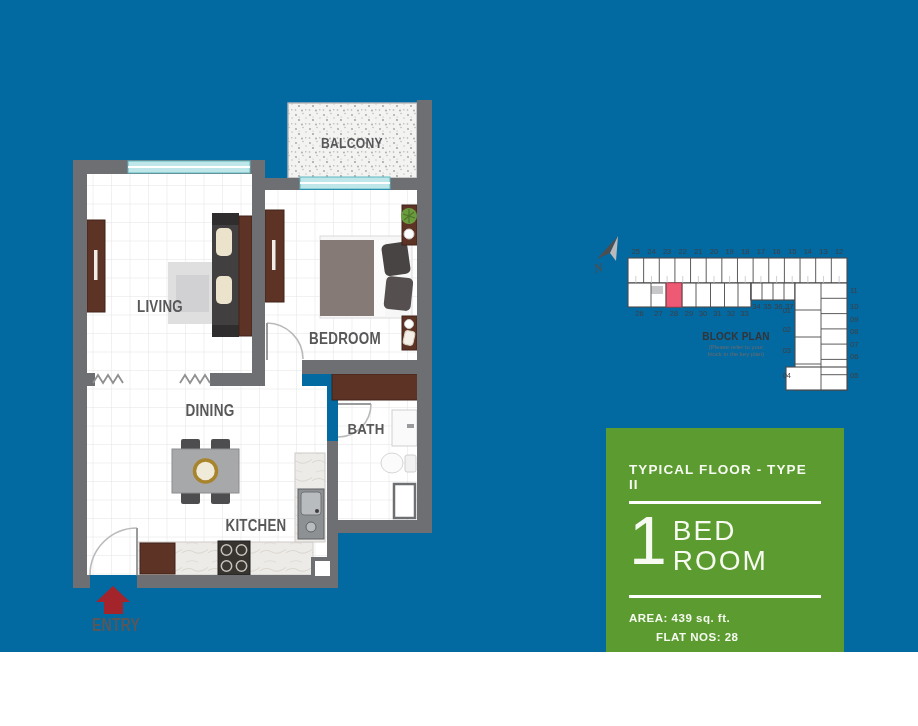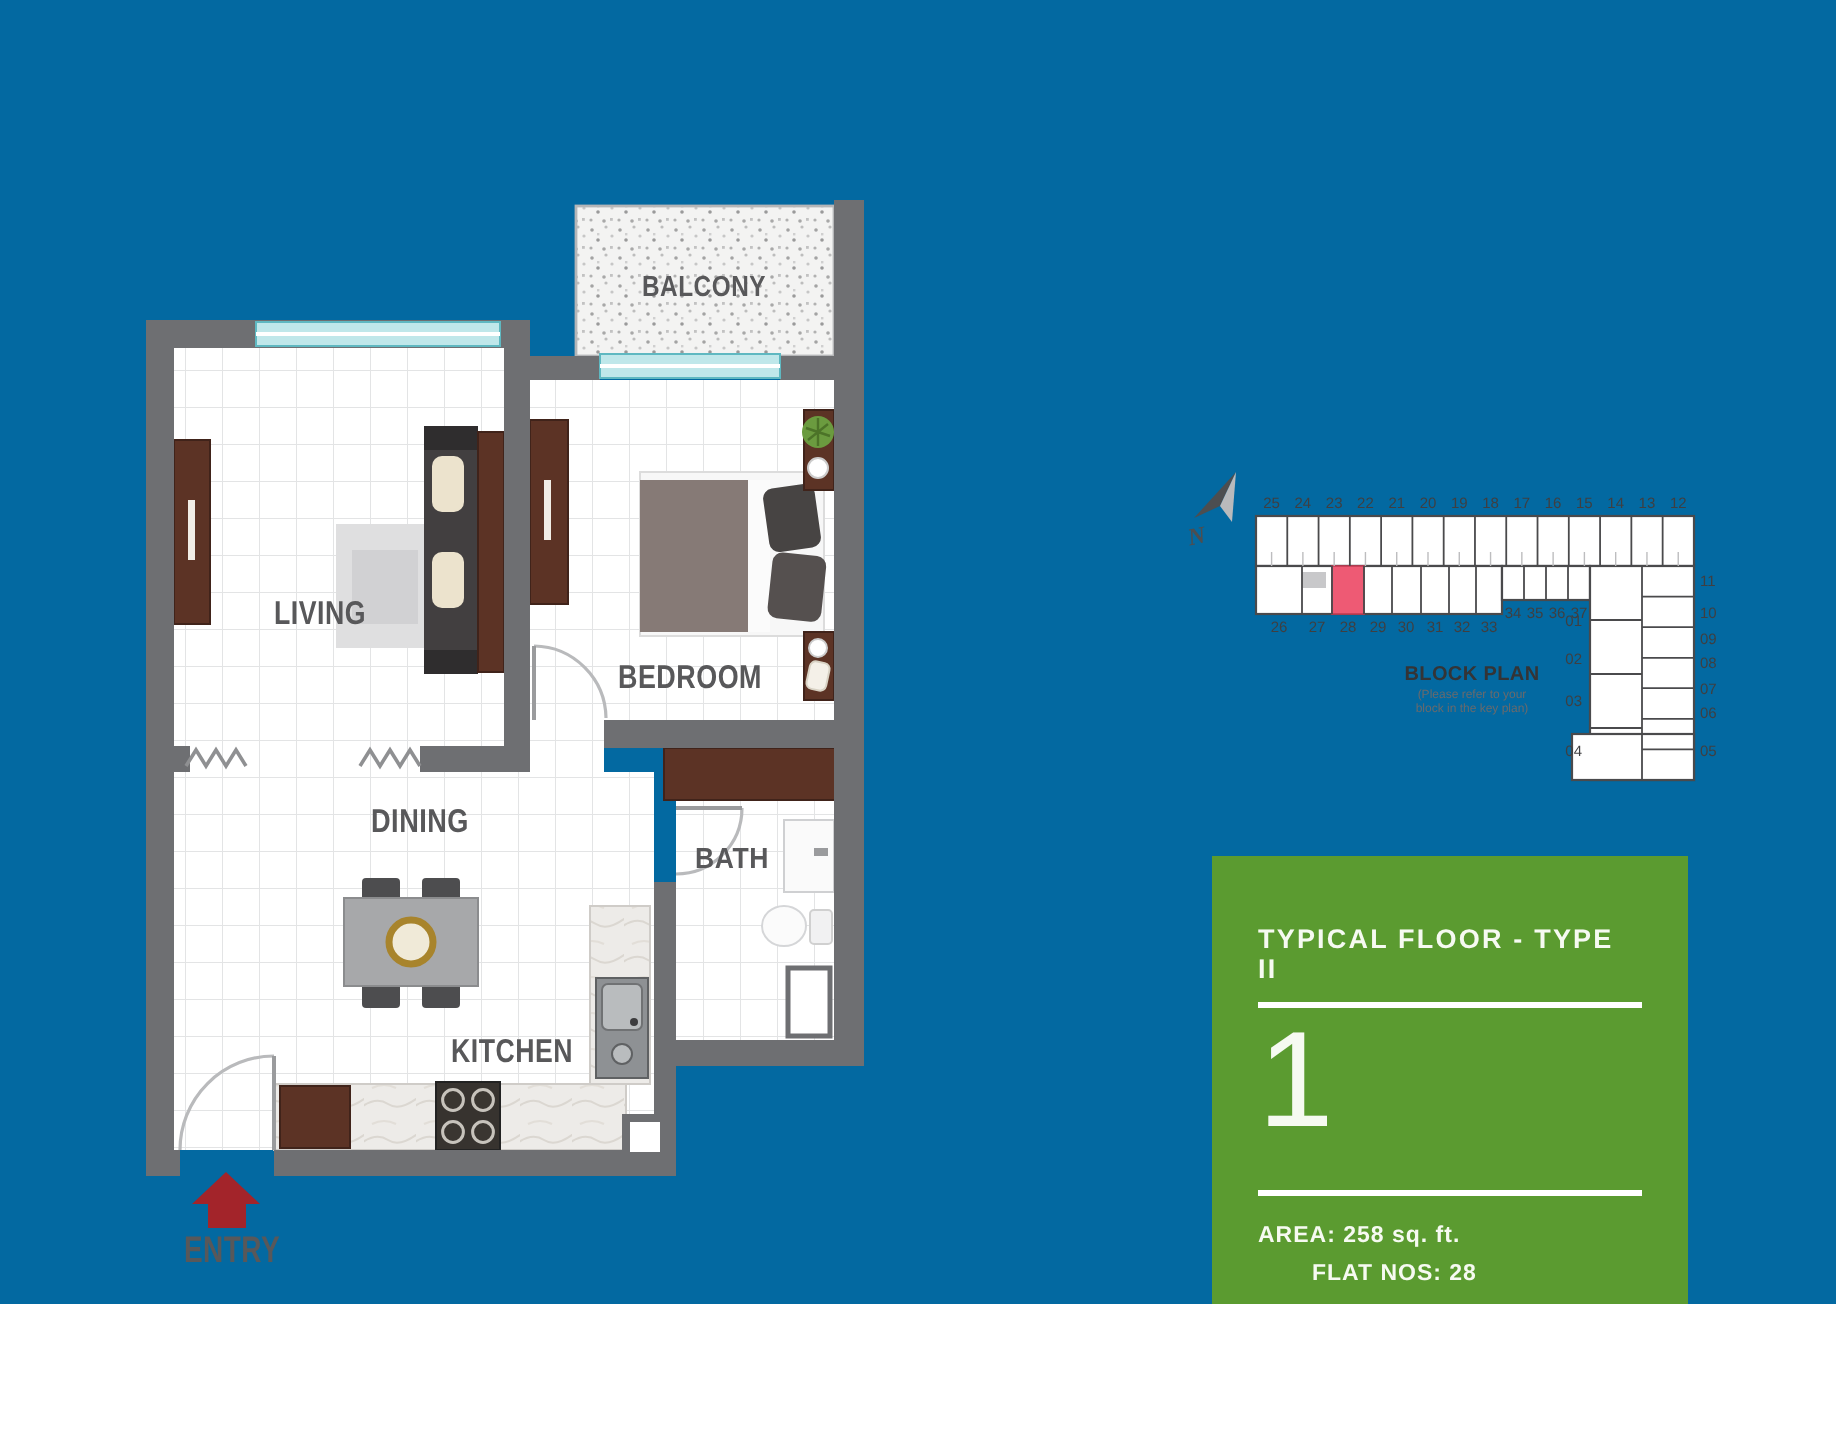--- a/index.html
+++ b/index.html
@@ -323,19 +323,23 @@
     <text class="bp-title" x="736" y="340" text-anchor="middle">BLOCK PLAN</text>
     <text class="bp-caption" x="736" y="349" text-anchor="middle">(Please refer to your</text>
     <text class="bp-caption" x="736" y="356" text-anchor="middle">block in the key plan)</text>
   </svg>
 
   <div class="info-panel" style="background: rgb(91, 155, 48);">
     <div class="ip-title">TYPICAL FLOOR - TYPE II</div>
     <div class="ip-rule"></div>
     <div class="ip-bignum-row">
       <div class="ip-count">1</div>
+      <div class="ip-type">
+        <div>BED</div>
+        <div>ROOM</div>
+      </div>
     </div>
     <div class="ip-rule"></div>
-    <div class="ip-meta ip-area">AREA: 258 sq. ft.</div>
+    <div class="ip-meta ip-area">AREA: 439 sq. ft.</div>
     <div class="ip-meta ip-flat">FLAT NOS: 28</div>
     <div class="ip-rule ip-rule-bottom"></div>
   </div>
 </div>
 
 </body></html>

